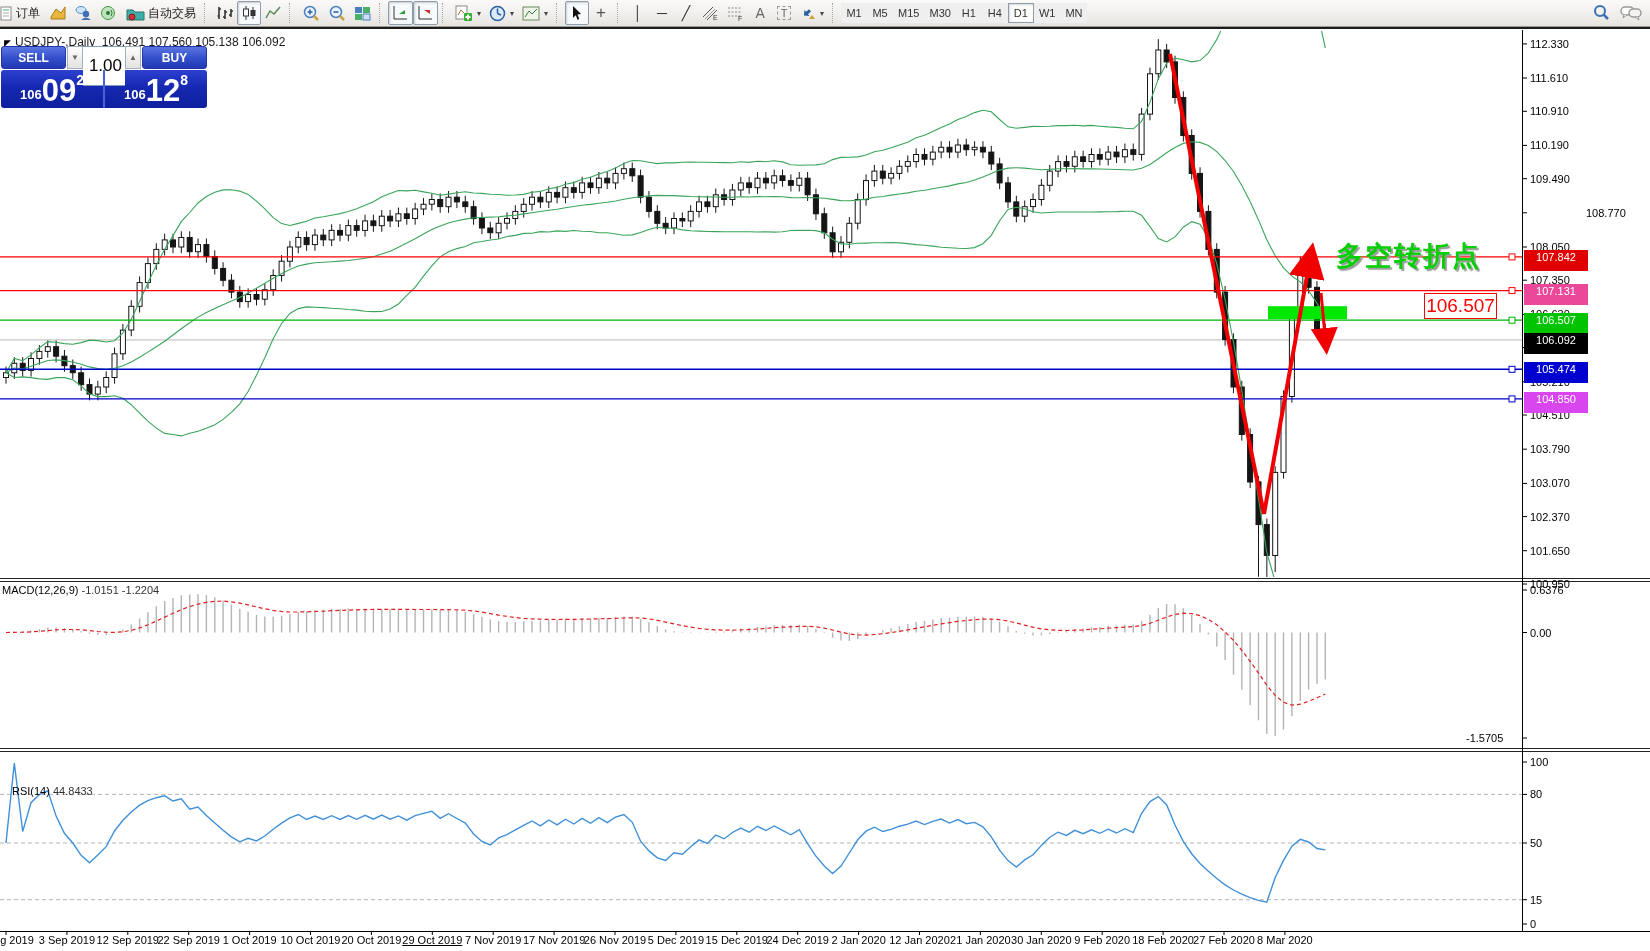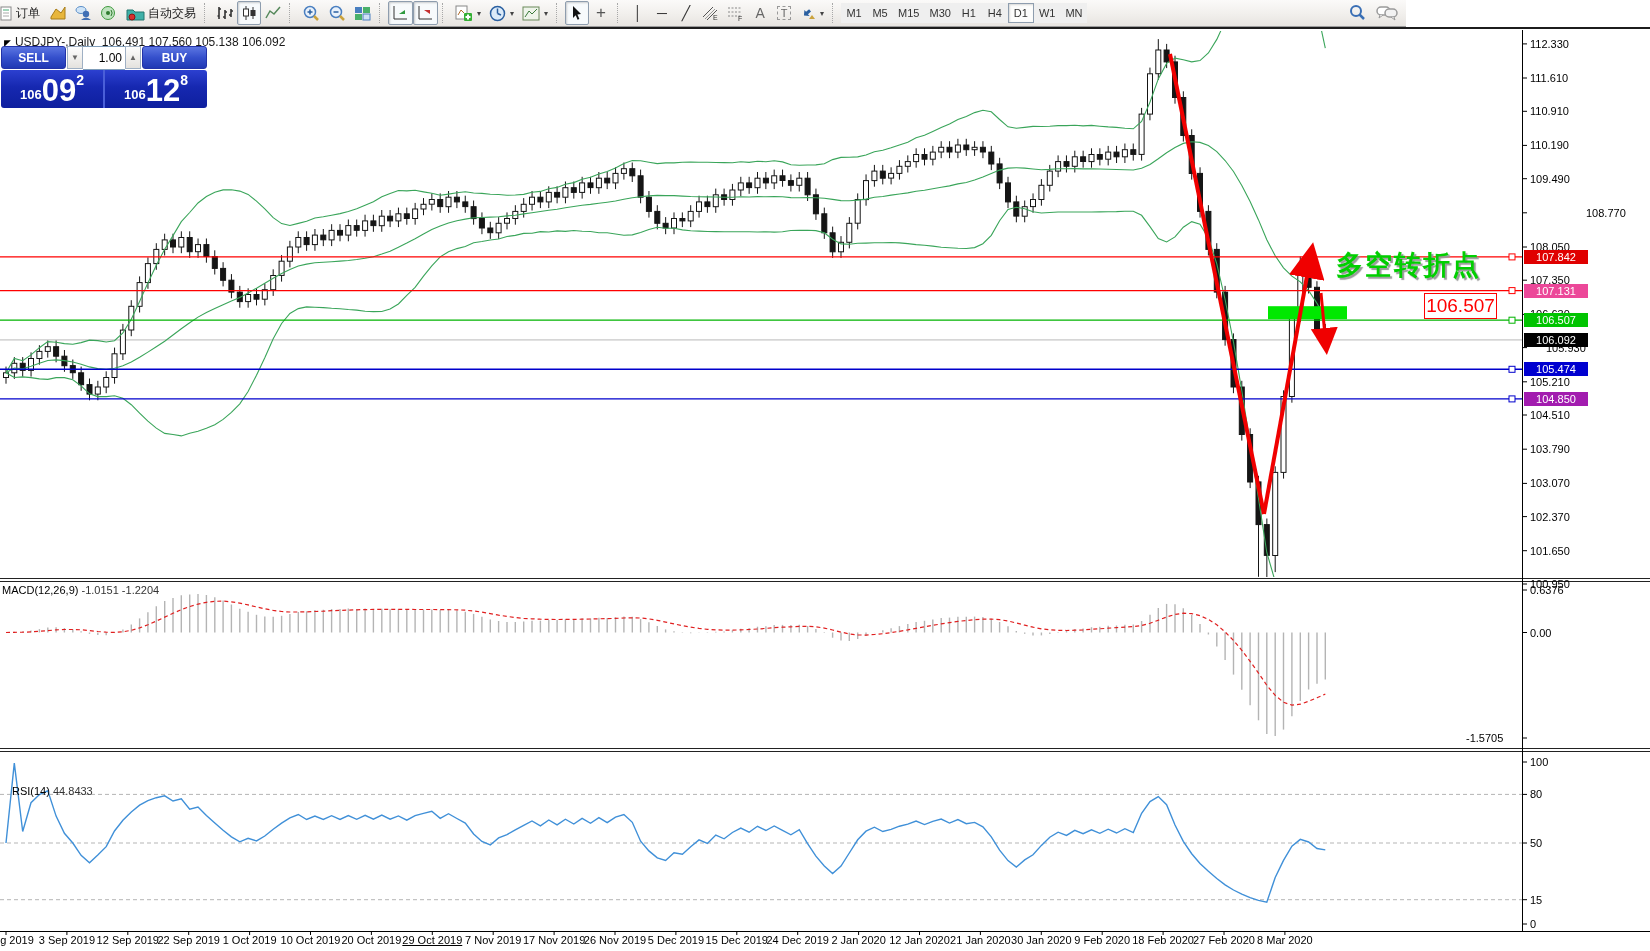--- a/index.html
+++ b/index.html
@@ -1,19 +1,19 @@
 <!DOCTYPE html>
 <html><head>
 <meta charset="utf-8">
 <style>
   * { box-sizing: border-box; margin: 0; padding: 0; }
   html,body { width:1650px; height:951px; overflow:hidden; background:#fff;
               font-family:"Liberation Sans", sans-serif; }
   
-  .toolbar { position:absolute; left:0; top:0; width:1406px; height:27px;
+  .toolbar { position:absolute; left:0; top:0; width:1650px; height:27px;
     background:linear-gradient(180deg,#fbfaf9 0%,#f1efec 55%,#e7e4e0 100%);
     border-bottom:1px solid #9b9b9b; display:flex; align-items:center; z-index:30;justify-content:flex-end; }
   .toolbar:after{content:"";position:absolute;left:0;top:27px;width:1650px;height:2px;background:#1c1c1c;}
   .tb-btn { height:24px; min-width:24px; display:flex; align-items:center; justify-content:center;
     border:1px solid transparent; border-radius:2px; background:transparent; font-size:12px; color:#222;
     gap:3px; padding:0 3px; cursor:default; }
   .tb-btn.pressed { border:1px solid #8e9dae; background:#f7fafc; box-shadow:inset 1px 1px 2px rgba(0,0,0,.18); }
   .sep { width:6px; height:20px; border-left:1px dotted #a8a8a8; margin:0 3px 0 4px; }
   .caret { font-size:8px; color:#444; margin-left:1px; }
   .tf { height:20px; min-width:26px; padding:0 4px; display:flex; align-items:center; justify-content:center;
@@ -21,39 +21,39 @@
   .tf.active { border:1px solid #8e9dae; background:#fdfdfc; box-shadow:inset 1px 1px 2px rgba(0,0,0,.15); }
   .tb-right { margin-left:auto; display:flex; align-items:center; margin-right:8px; gap:10px; }
   .glyph { font-size:14px; color:#333; }
   
   #overlay { position:absolute; left:0; top:0; width:1650px; height:951px; z-index:20; pointer-events:none; }
   #chart-area { position:absolute; left:0; top:29px; width:1522px; height:922px; z-index:5; }
   svg#chart-svg { position:absolute; left:0; top:0; z-index:10; pointer-events:none; }
   .chart-title { position:absolute; left:4px; top:35px; font-size:12px; color:#1a1a1a; pointer-events:none; }
   .chart-title .tri { font-size:9px; margin-right:4px; color:#000; }
   .axis-tick { position:absolute; left:1530px; font-size:11px; color:#000; pointer-events:none; }
-  .price-chip { position:absolute; left:1524px; width:64px; height:14px; font-size:11px; line-height:14px;
+  .price-chip { position:absolute; left:1524px; width:64px; height:21px; font-size:11px; line-height:14px;
     text-align:center; color:#fff; pointer-events:none; }
   .date-label { position:absolute; top:934px; font-size:11px; color:#000; transform:translateX(-50%); pointer-events:none; }
   .panel-label { position:absolute; left:2px; font-size:11px; color:#000; pointer-events:none; }
   .panel-label .vals { color:#333; }
   .annot-cn { position:absolute; left:1336px; top:238px; font-size:27px; font-weight:bold; color:#00cf00;
-    text-shadow:2px 2px 1px #9a9a9a; letter-spacing:2px; pointer-events:none;margin-top:9px; }
+    text-shadow:2px 2px 1px #9a9a9a; letter-spacing:2px; pointer-events:none; }
   .price-box { position:absolute; left:1424px; top:293px; width:73px; height:26px; border:1px solid #ff0000;
     background:#fff; color:#ff0000; font-size:19px; display:flex; align-items:center; justify-content:center; pointer-events:none; }
   
   .trade-widget { position:absolute; left:1px; top:46px; width:206px; z-index:25; }
   .tw-top { display:flex; height:23px; gap:1px; }
   .tw-btn { width:65px; height:23px; border:1px solid #2233a8; border-radius:3px; color:#fff;
     font-size:12px; font-weight:bold; background:linear-gradient(180deg,#5c76e2 0%,#3550cc 50%,#2038b4 100%); }
   .vol-group { display:flex; height:23px; width:74px; }
   .vol-btn { width:16px; height:23px; font-size:8px; color:#666; background:linear-gradient(180deg,#fdfdfd,#e4e2de);
     border:1px solid #9fb0c4; }
-  .vol-input { width:42px; height:24px; border:1px solid #7f9db9; border-left:none; border-right:none;
-    text-align:right; font-size:12px; padding-right:3px; }
+  .vol-input { width:42px; height:40px; border:1px solid #7f9db9; border-left:none; border-right:none;
+    text-align:right; font-size:17px; padding-right:3px; }
   .tw-prices { display:flex; height:38px; margin-top:1px; border-radius:3px; overflow:hidden;
     background:linear-gradient(180deg,#2c40d0 0%,#1628b0 45%,#0e1f9e 100%); }
   .tw-price { width:102px; display:flex; align-items:flex-end; justify-content:center; color:#fff; padding-bottom:3px; }
   .tw-price .sm { font-size:13px; font-weight:bold; margin-bottom:3px; }
   .tw-price .big { font-size:31px; font-weight:bold; line-height:28px; }
   .tw-price .sup { font-size:14px; font-weight:bold; align-self:flex-start; margin-top:2px; }
   .tw-div { width:2px; background:#4a5fd8; }
   .ic-svg { display:block; }
 </style>
 </head>
@@ -914,21 +914,21 @@
     <div class="axis-tick" style="left: 1530px; top: 443.18px;">103.790</div>
     <div class="axis-tick" style="left: 1530px; top: 477.351px;">103.070</div>
     <div class="axis-tick" style="left: 1530px; top: 510.573px;">102.370</div>
     <div class="axis-tick" style="left: 1530px; top: 544.744px;">101.650</div>
     <div class="axis-tick" style="left: 1530px; top: 577.966px;">100.950</div>
     <div class="price-chip" style="left: 1524px; top: 249.872px; background: rgb(224, 0, 0);">107.842</div>
     <div class="price-chip" style="left: 1524px; top: 283.616px; background: #ec4899;">107.131</div>
     <div class="price-chip" style="left: 1524px; top: 313.231px; background: rgb(0, 196, 0);">106.507</div>
     <div class="price-chip" style="left: 1524px; top: 332.927px; background: rgb(0, 0, 0);">106.092</div>
     <div class="price-chip" style="left: 1524px; top: 362.257px; background: rgb(0, 0, 208);">105.474</div>
-    <div class="price-chip" style="left: 1524px; top: 391.872px; background: #a21caf;">104.850</div>
+    <div class="price-chip" style="left: 1524px; top: 391.872px; background: #d946ef;">104.850</div>
     <div class="axis-tick" style="left: 1530px; top: 584px;">0.6376</div>
     <div class="axis-tick" style="left: 1530px; top: 626.511px;">0.00</div>
     <div class="axis-tick" style="left: 1466px; top: 732px;">-1.5705</div>
     <div class="axis-tick" style="left: 1530px; top: 756px;">100</div>
     <div class="axis-tick" style="left: 1530px; top: 788.4px;">80</div>
     <div class="axis-tick" style="left: 1530px; top: 837px; text-align: right;">50</div>
     <div class="axis-tick" style="left: 1530px; top: 893.7px;">15</div>
     <div class="axis-tick" style="left: 1530px; top: 918px;">0</div>
     <div class="date-label" style="left: 6px; top: 934px;">6 Aug 2019</div>
     <div class="date-label" style="left: 66.9px; top: 934px;">3 Sep 2019</div>

